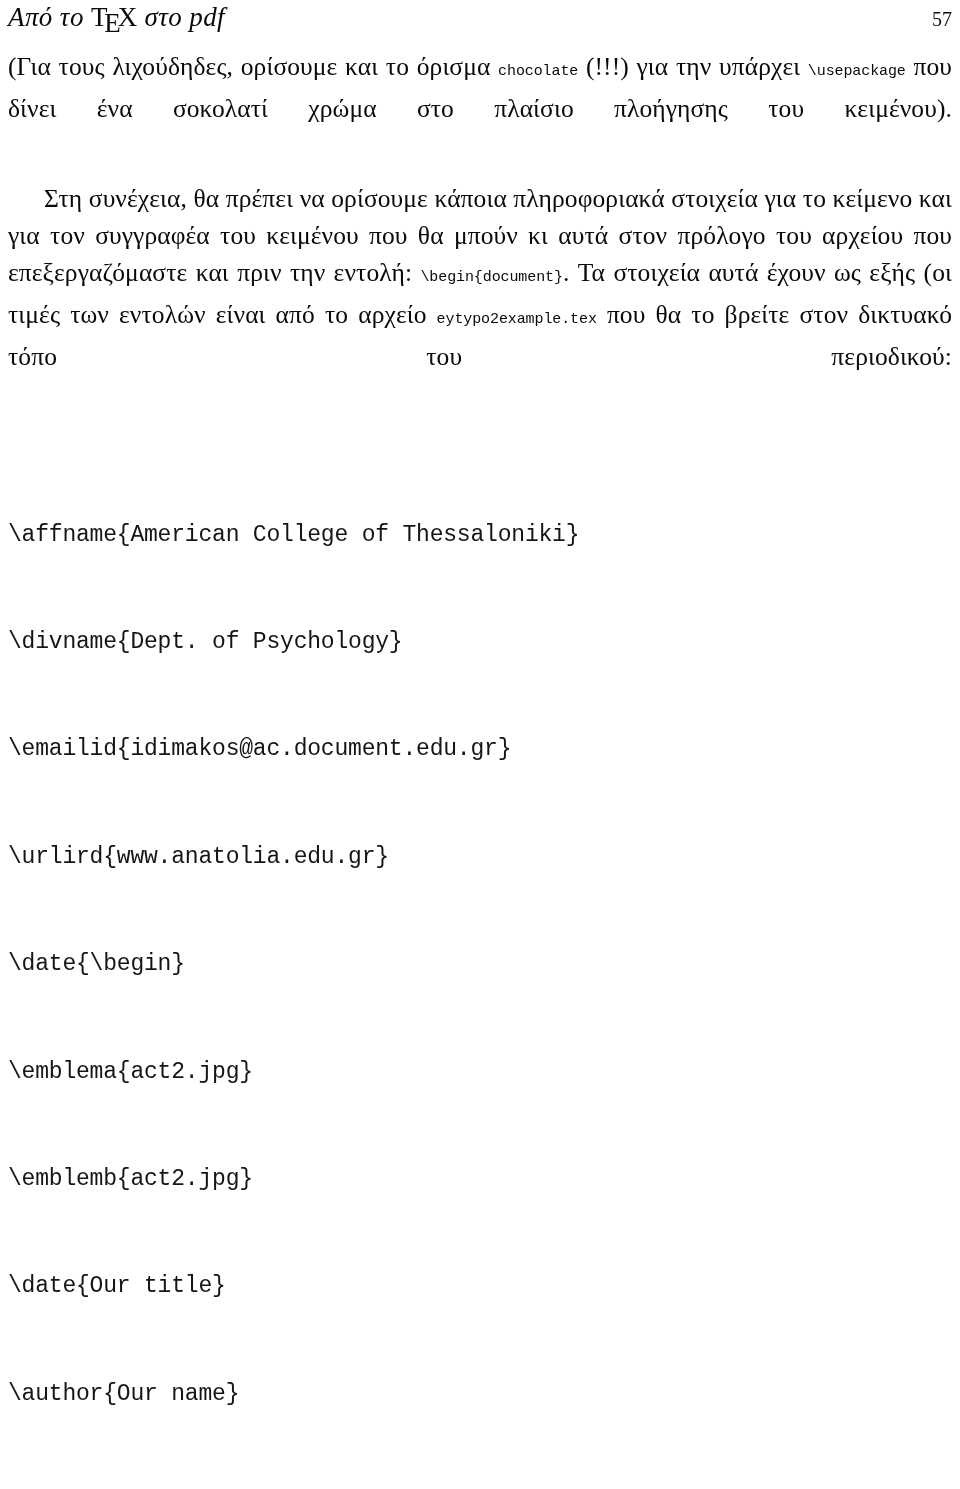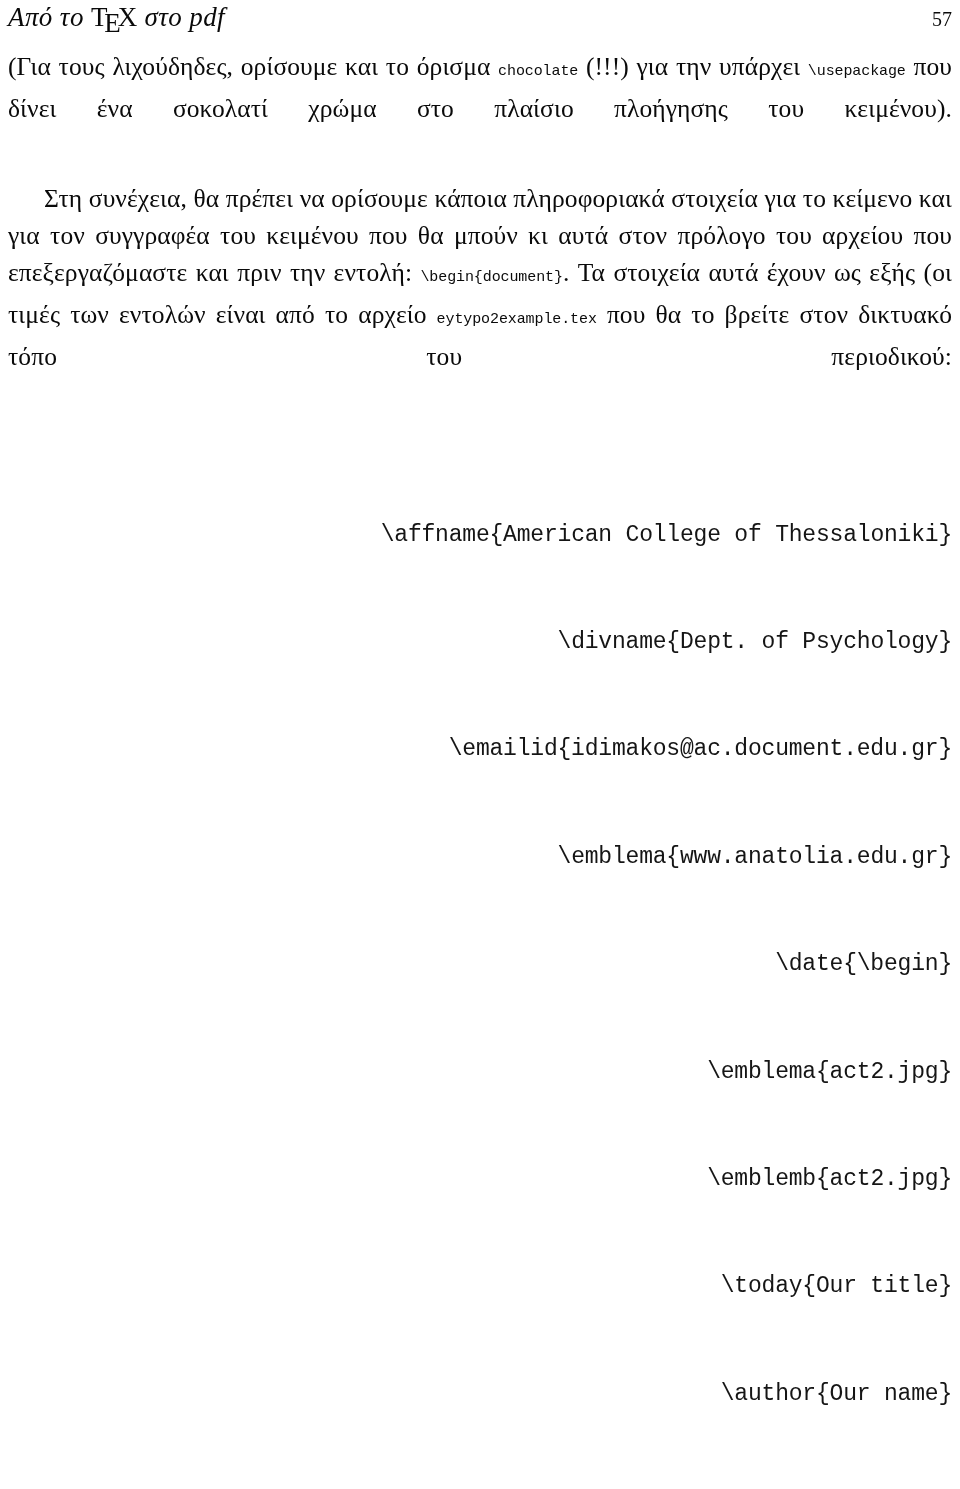--- a/index.html
+++ b/index.html
@@ -97,21 +97,21 @@
   
   .verbatim {
     margin: 0;
     font-family: "Liberation Mono", "DejaVu Sans Mono", monospace;
     font-size: 23px;
     line-height: 35.8px;
     white-space: pre;
     letter-spacing: -0.2px;
     color: #151515;
   }
-  .verb-line { display: block; text-align: right; }
+  .verb-line { display: block; }
   .vspace-34 { height: 34px; }
   .vspace-16 { height: 16px; }
 </style>
 </head>
 <body>
 
 <div class="page">
 
   <div class="runhead">
     <div class="runhead-title"><span>Από το </span><span class="tex-logo"><span>T</span><span class="tex-e">E</span><span>X</span></span><span> στο pdf</span></div>
@@ -125,23 +125,23 @@
     <div class="vspace-16"></div>
 
     <p class="para indent"><span>Στη συνέχεια, θα πρέπει να ορίσουμε κάποια πληροφοριακά στοιχεία για το κείμενο και για τον συγγραφέα του κειμένου που θα μπούν κι αυτά στον πρόλογο του αρχείου που επεξεργαζόμαστε και πριν την εντολή: </span><span class="tt">\begin{document}</span><span>. Τα στοιχεία αυτά έχουν ως εξής (οι τιμές των εντολών είναι από το αρχείο </span><span class="tt">eytypo2example.tex</span><span> που θα το βρείτε στον δικτυακό τόπο του περιοδικού:</span></p>
 
     <div class="vspace-34"></div>
 
     <div class="verbatim">
       <span class="verb-line">\affname{American College of Thessaloniki}</span>
       <span class="verb-line">\divname{Dept. of Psychology}</span>
       <span class="verb-line">\emailid{idimakos@ac.document.edu.gr}</span>
-      <span class="verb-line">\emblema{www.anatolia.edu.gr}</span>
+      <span class="verb-line">\urlird{www.anatolia.edu.gr}</span>
       <span class="verb-line">\date{\begin}</span>
       <span class="verb-line">\emblema{act2.jpg}</span>
       <span class="verb-line">\emblemb{act2.jpg}</span>
-      <span class="verb-line">\today{Our title}</span>
+      <span class="verb-line">\date{Our title}</span>
       <span class="verb-line">\author{Our name}</span>
       <span class="verb-line">\markboth{title} {author}</span>
     </div>
 
   </div>
 </div>
 
 </body></html>

